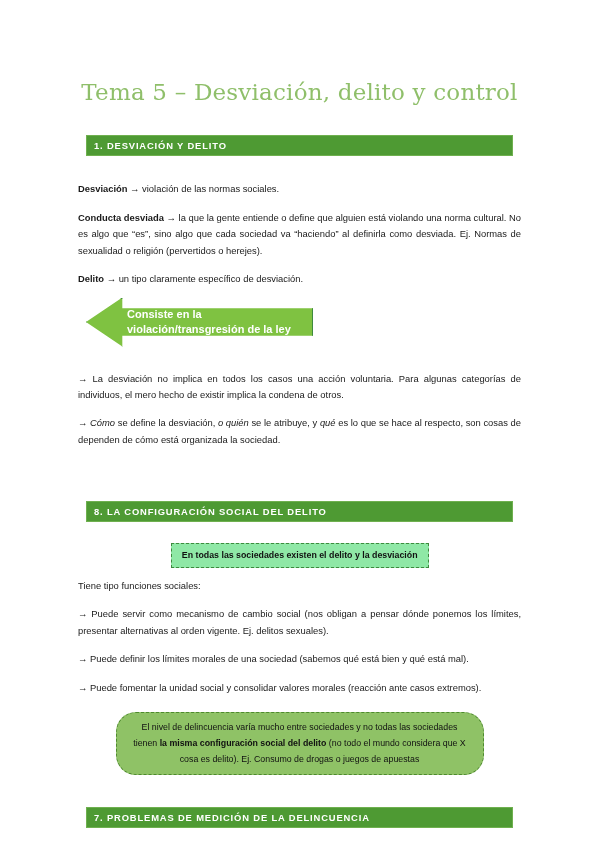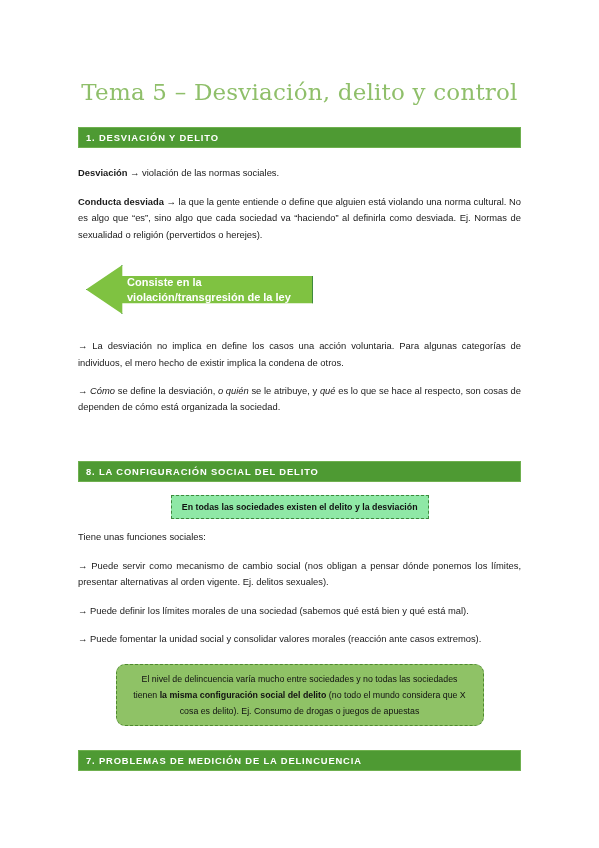--- a/index.html
+++ b/index.html
@@ -46,21 +46,21 @@
 
   
   .section-bar {
     background: #4E9A33;
     border: 1px solid #6FB04F;
     box-sizing: border-box;
     height: 21px;
     display: flex;
     align-items: center;
     padding-left: 7px;
-    margin: 0;
+    margin: 8px;
   }
   .section-bar .bar-label {
     color: #ffffff;
     font-size: 9.4px;
     font-weight: bold;
     letter-spacing: 0.85px;
     line-height: 1;
   }
 
   
@@ -154,63 +154,66 @@
     <p class="body">
       <b>Desviación</b><span> → violación de las normas sociales.</span>
     </p>
 
     <div style="height:12px"></div>
     <p class="body">
       <b>Conducta desviada</b><span> → la que la gente entiende o define que alguien está violando una norma cultural. No es algo que “es”, sino algo que cada sociedad va “haciendo” al definirla como desviada. Ej. Normas de sexualidad o religión (pervertidos o herejes).</span>
     </p>
 
     <div style="height:12px"></div>
+    <p class="body">
+      <b>Delito</b><span> → un tipo claramente específico de desviación.</span>
+    </p>
 
     <div style="height:7px"></div>
     <div class="arrows-wrap">
       <div class="arrow arrow-left">
         <span>Consiste en la violación/transgresión de la ley</span>
       </div>
     </div>
 
     <div style="height:4px"></div>
-    <p class="body">→ La desviación no implica en define los casos una acción voluntaria. Para algunas categorías de individuos, el mero hecho de existir implica la condena de otros.</p>
+    <p class="body">→ La desviación no implica en todos los casos una acción voluntaria. Para algunas categorías de individuos, el mero hecho de existir implica la condena de otros.</p>
 
     <div style="height:12px"></div>
     <p class="body">
       <span>→ </span><i>Cómo</i><span> se define la desviación, </span><i>o quién</i><span> se le atribuye, y </span><i>qué</i><span> es lo que se hace al respecto, son cosas de dependen de cómo está organizada la sociedad.</span>
     </p>
 
     <div style="height:45px"></div>
     <div class="section-bar">
       <span class="bar-label">8. LA CONFIGURACIÓN SOCIAL DEL DELITO</span>
     </div>
 
     <div style="height:13px"></div>
     <div style="display:flex; justify-content:center;">
       <div class="callout-mint" style="width:258px;">
         <span>En todas las sociedades existen el delito y la desviación</span>
       </div>
     </div>
 
     <div style="height:10px"></div>
-    <p class="body">Tiene unas funciones sociales:</p>
+    <p class="body">Tiene tipo funciones sociales:</p>
 
     <div style="height:12px"></div>
     <p class="body">→ Puede servir como mecanismo de cambio social (nos obligan a pensar dónde ponemos los límites, presentar alternativas al orden vigente. Ej. delitos sexuales).</p>
 
     <div style="height:12px"></div>
     <p class="body">→ Puede definir los límites morales de una sociedad (sabemos qué está bien y qué está mal).</p>
 
     <div style="height:12px"></div>
     <p class="body">→ Puede fomentar la unidad social y consolidar valores morales (reacción ante casos extremos).</p>
 
     <div style="height:16px"></div>
     <div style="display:flex; justify-content:center;">
-      <div class="callout-olive" style="width:368px;">
+      <div class="callout-olive" style="width:368px;border-radius:20px;">
         <span>El nivel de delincuencia varía mucho entre sociedades y no todas las sociedades tienen </span><b>la misma configuración social del delito</b><span> (no todo el mundo considera que X cosa es delito). Ej. Consumo de drogas o juegos de apuestas</span>
       </div>
     </div>
 
     <div style="height:24px"></div>
     <div class="section-bar">
       <span class="bar-label">7. PROBLEMAS DE MEDICIÓN DE LA DELINCUENCIA</span>
     </div>
 
   </div>

